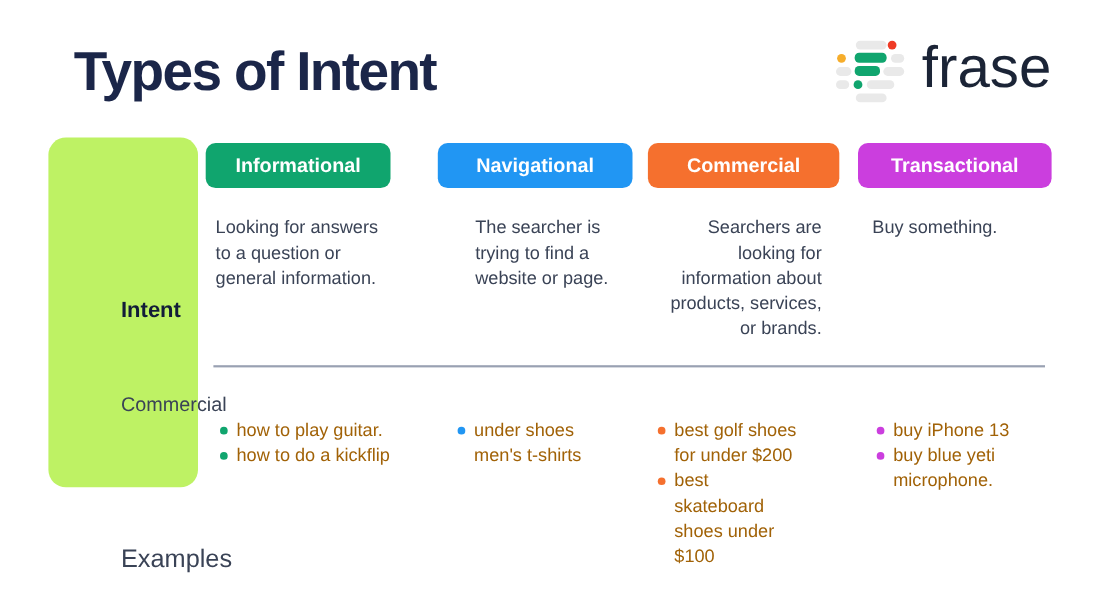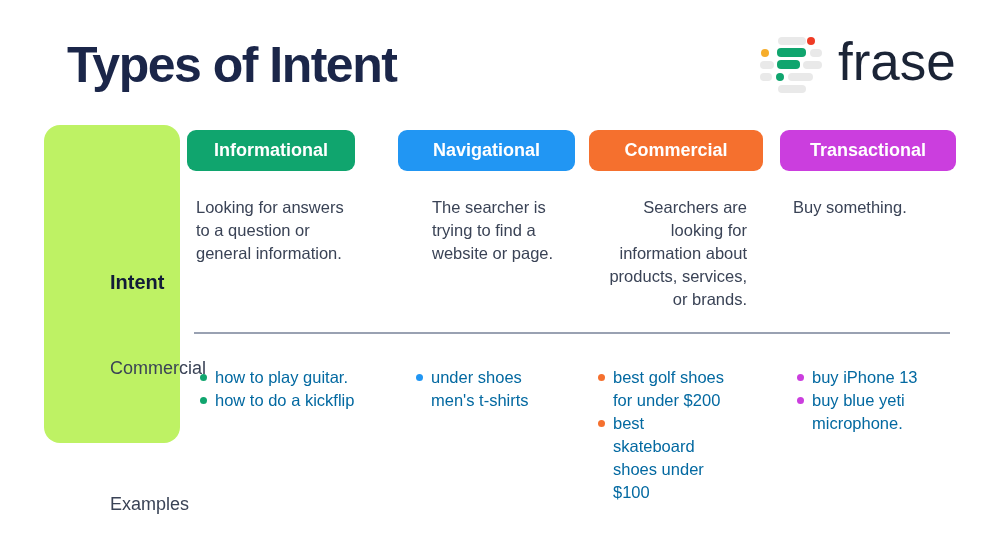--- a/index.html
+++ b/index.html
@@ -25,21 +25,21 @@
   }
 
   
   .sidebar {
     position:absolute; left:44px; top:125px; width:136px; height:318px;
     background:#bef264; border-radius:16px;
   }
   .side-label { position:absolute; left:66px; color:#3a4356; }
   .side-intent { top:146px; font-size:20px; font-weight:700; color:#121c38; }
   .side-explanation { top:233px; font-size:18px; }
-  .side-examples { top:369px; font-size:18px; }
+  .side-examples { top:369px; font-size:23px; }
 
   
   .pill {
     position:absolute; top:130px; height:41px; border-radius:9px;
     display:flex; align-items:center; justify-content:center;
     color:#ffffff; font-size:18px; font-weight:700;
   }
   .pill1 { left:187px; width:168px; }
   .pill2 { left:398px; width:177px; }
   .pill3 { left:589px; width:174px; }
@@ -56,22 +56,22 @@
   .exp4 { left:793px; width:170px; }
 
   
   .divider {
     position:absolute; left:194px; top:332px; width:756px; height:2px;
     background:#99a1b2;
   }
 
   
   .examples {
-    position:absolute; top:366px; list-style:none;
-    font-size:16.5px; line-height:23px; color:#0369a1;
+    position:absolute; top:380px; list-style:none;
+    font-size:16.5px; line-height:23px; color:#a16207;
   }
   .ex1 { left:200px; width:185px; }
   .ex2 { left:416px; width:150px; }
   .ex3 { left:598px; width:130px; }
   .ex4 { left:797px; width:160px; }
   .examples li { display:flex; align-items:flex-start; gap:8px; }
   .bullet {
     width:7px; height:7px; border-radius:50%; margin-top:8px; flex:0 0 7px;
   }
 </style>

